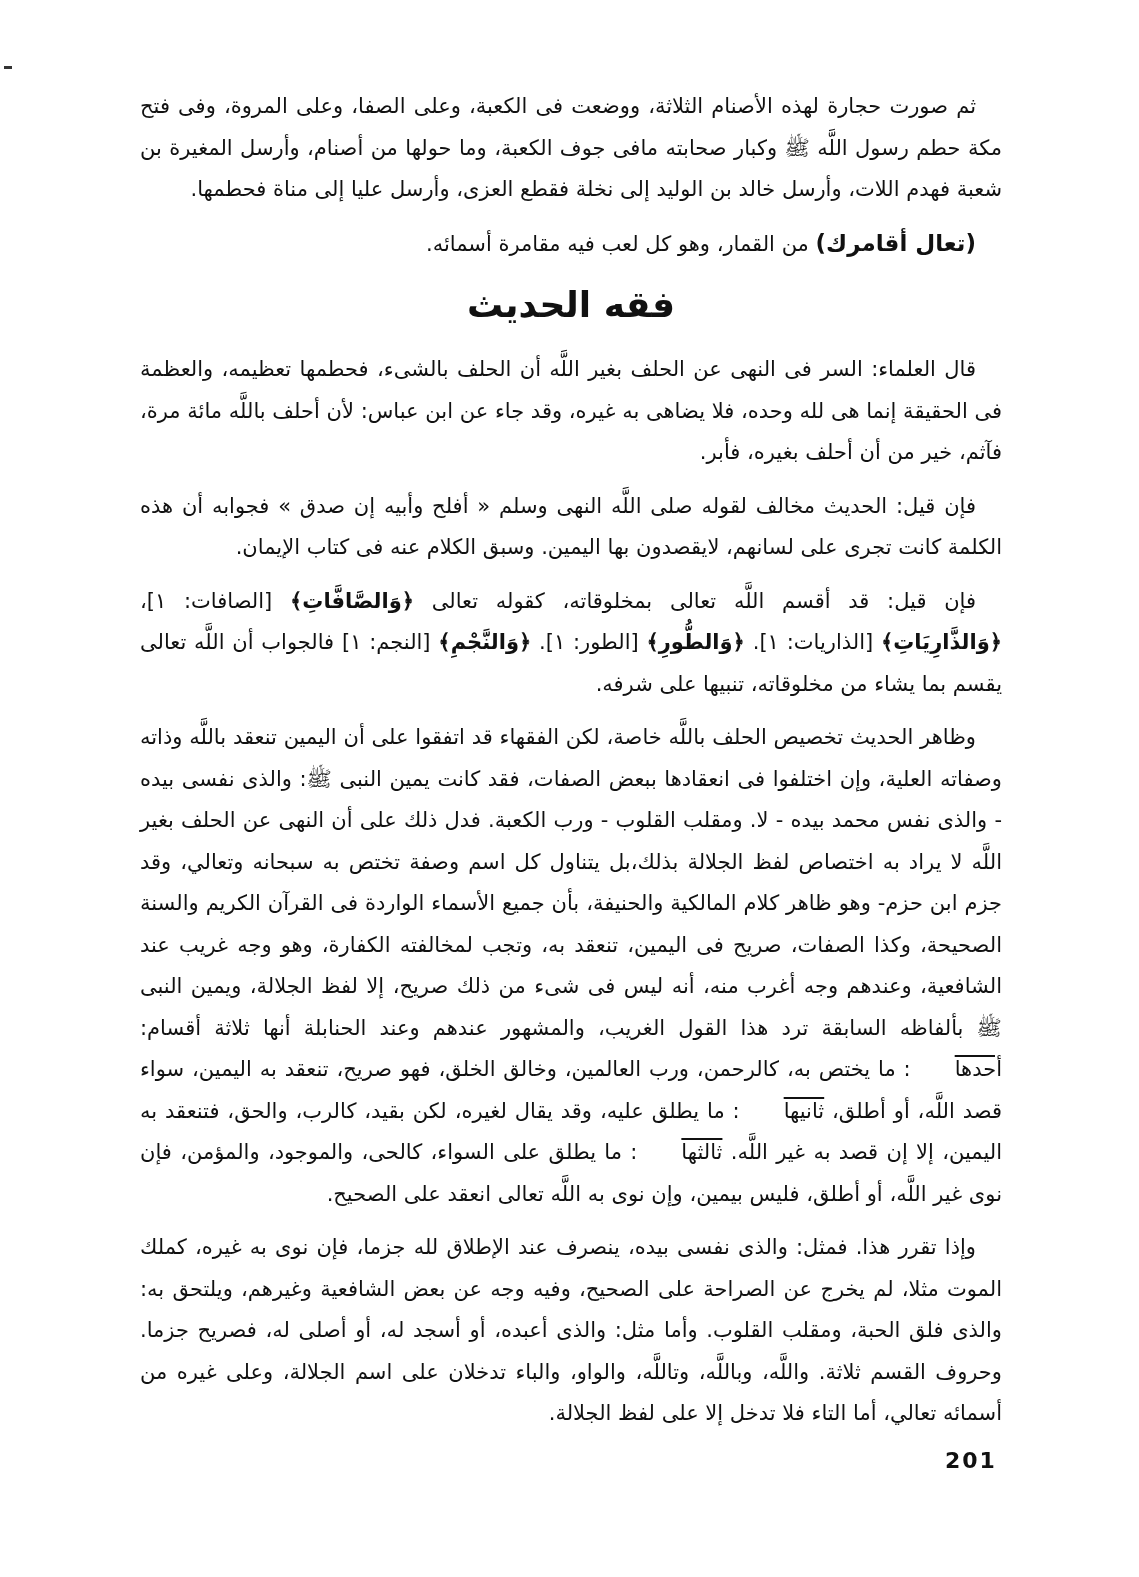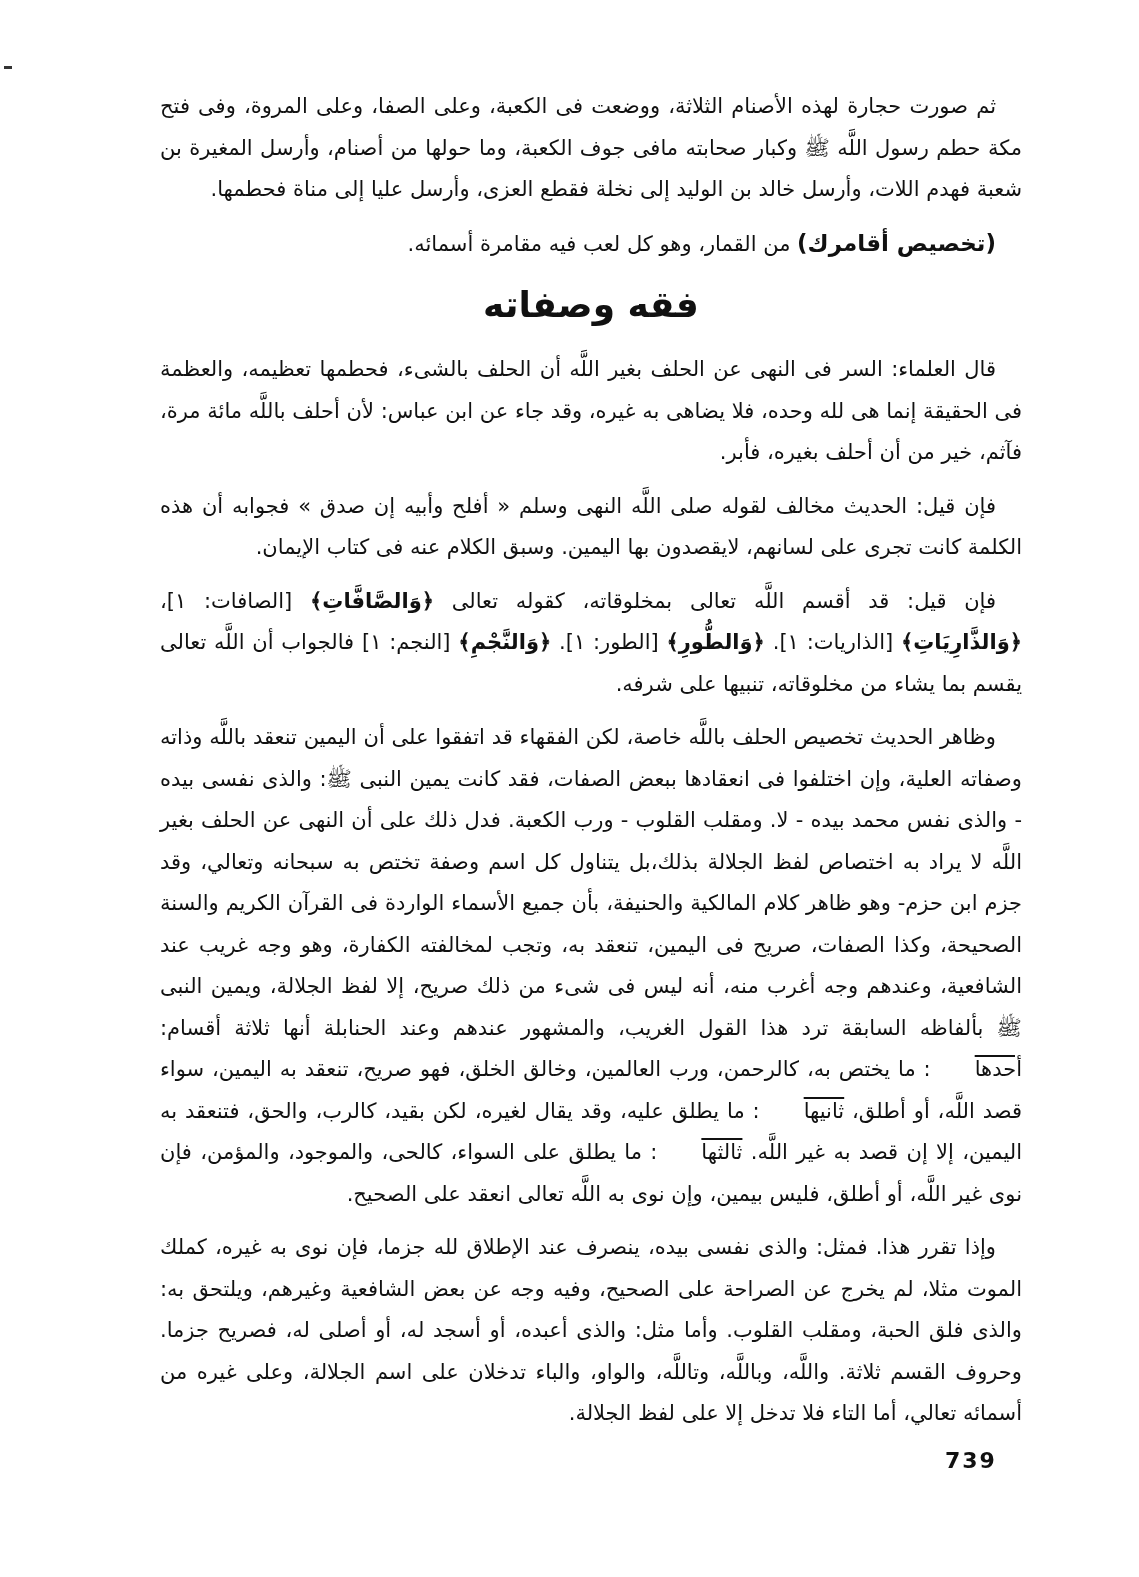--- a/index.html
+++ b/index.html
@@ -10,21 +10,21 @@
     body {
       width: 1139px;
       height: 1577px;
       position: relative;
       overflow: hidden;
       font-family: "DejaVu Sans", "Liberation Sans", sans-serif;
       color: #111111;
     }
     .page {
       position: absolute;
-      left: 160px;
+      left: 140px;
       top: 86px;
       width: 862px;
       direction: rtl;
       text-align: justify;
       text-align-last: right;
     }
     .para {
       font-size: 21px;
       line-height: 41.5px;
       margin: 0 0 12px 0;
@@ -73,29 +73,29 @@
   </style>
 </head>
 <body>
 
 <div class="scan-mark"></div>
 
 <div class="page">
 
   <p class="para">ثم صورت حجارة لهذه الأصنام الثلاثة، ووضعت فى الكعبة، وعلى الصفا، وعلى المروة، وفى فتح مكة حطم رسول اللَّه ﷺ وكبار صحابته مافى جوف الكعبة، وما حولها من أصنام، وأرسل المغيرة بن شعبة فهدم اللات، وأرسل خالد بن الوليد إلى نخلة فقطع العزى، وأرسل عليا إلى مناة فحطمها.</p>
 
-  <p class="para"><span class="term">(تخصيص أقامرك)</span><span> من القمار، وهو كل لعب فيه مقامرة أسمائه.</span></p>
+  <p class="para"><span class="term">(تعال أقامرك)</span><span> من القمار، وهو كل لعب فيه مقامرة أسمائه.</span></p>
 
-  <h2 class="title">فقه وصفاته</h2>
+  <h2 class="title">فقه الحديث</h2>
 
   <p class="para">قال العلماء: السر فى النهى عن الحلف بغير اللَّه أن الحلف بالشىء، فحطمها تعظيمه، والعظمة فى الحقيقة إنما هى لله وحده، فلا يضاهى به غيره، وقد جاء عن ابن عباس: لأن أحلف باللَّه مائة مرة، فآثم، خير من أن أحلف بغيره، فأبر.</p>
 
   <p class="para">فإن قيل: الحديث مخالف لقوله صلى اللَّه النهى وسلم « أفلح وأبيه إن صدق » فجوابه أن هذه الكلمة كانت تجرى على لسانهم، لايقصدون بها اليمين. وسبق الكلام عنه فى كتاب الإيمان.</p>
 
   <p class="para"><span>فإن قيل: قد أقسم اللَّه تعالى بمخلوقاته، كقوله تعالى </span><span class="quran">﴿وَالصَّافَّاتِ﴾</span><span class="ref"> [الصافات: ١]، </span><span class="quran">﴿وَالذَّارِيَاتِ﴾</span><span class="ref"> [الذاريات: ١]. </span><span class="quran">﴿وَالطُّورِ﴾</span><span class="ref"> [الطور: ١]. </span><span class="quran">﴿وَالنَّجْمِ﴾</span><span class="ref"> [النجم: ١] </span><span>فالجواب أن اللَّه تعالى يقسم بما يشاء من مخلوقاته، تنبيها على شرفه.</span></p>
 
   <p class="para"><span>وظاهر الحديث تخصيص الحلف باللَّه خاصة، لكن الفقهاء قد اتفقوا على أن اليمين تنعقد باللَّه وذاته وصفاته العلية، وإن اختلفوا فى انعقادها ببعض الصفات، فقد كانت يمين النبى ﷺ: والذى نفسى بيده - والذى نفس محمد بيده - لا. ومقلب القلوب - ورب الكعبة. فدل ذلك على أن النهى عن الحلف بغير اللَّه لا يراد به اختصاص لفظ الجلالة بذلك،بل يتناول كل اسم وصفة تختص به سبحانه وتعالي، وقد جزم ابن حزم- وهو ظاهر كلام المالكية والحنيفة، بأن جميع الأسماء الواردة فى القرآن الكريم والسنة الصحيحة، وكذا الصفات، صريح فى اليمين، تنعقد به، وتجب لمخالفته الكفارة، وهو وجه غريب عند الشافعية، وعندهم وجه أغرب منه، أنه ليس فى شىء من ذلك صريح، إلا لفظ الجلالة، ويمين النبى ﷺ بألفاظه السابقة ترد هذا القول الغريب، والمشهور عندهم وعند الحنابلة أنها ثلاثة أقسام: </span><span class="underline">أحدها</span><span>: ما يختص به، كالرحمن، ورب العالمين، وخالق الخلق، فهو صريح، تنعقد به اليمين، سواء قصد اللَّه، أو أطلق، </span><span class="underline">ثانيها</span><span>: ما يطلق عليه، وقد يقال لغيره، لكن بقيد، كالرب، والحق، فتنعقد به اليمين، إلا إن قصد به غير اللَّه. </span><span class="underline">ثالثها</span><span>: ما يطلق على السواء، كالحى، والموجود، والمؤمن، فإن نوى غير اللَّه، أو أطلق، فليس بيمين، وإن نوى به اللَّه تعالى انعقد على الصحيح.</span></p>
 
   <p class="para">وإذا تقرر هذا. فمثل: والذى نفسى بيده، ينصرف عند الإطلاق لله جزما، فإن نوى به غيره، كملك الموت مثلا، لم يخرج عن الصراحة على الصحيح، وفيه وجه عن بعض الشافعية وغيرهم، ويلتحق به: والذى فلق الحبة، ومقلب القلوب. وأما مثل: والذى أعبده، أو أسجد له، أو أصلى له، فصريح جزما. وحروف القسم ثلاثة. واللَّه، وباللَّه، وتاللَّه، والواو، والباء تدخلان على اسم الجلالة، وعلى غيره من أسمائه تعالي، أما التاء فلا تدخل إلا على لفظ الجلالة.</p>
 
 </div>
 
-<div class="page-number">739</div>
+<div class="page-number">201</div>
 
 </body></html>

